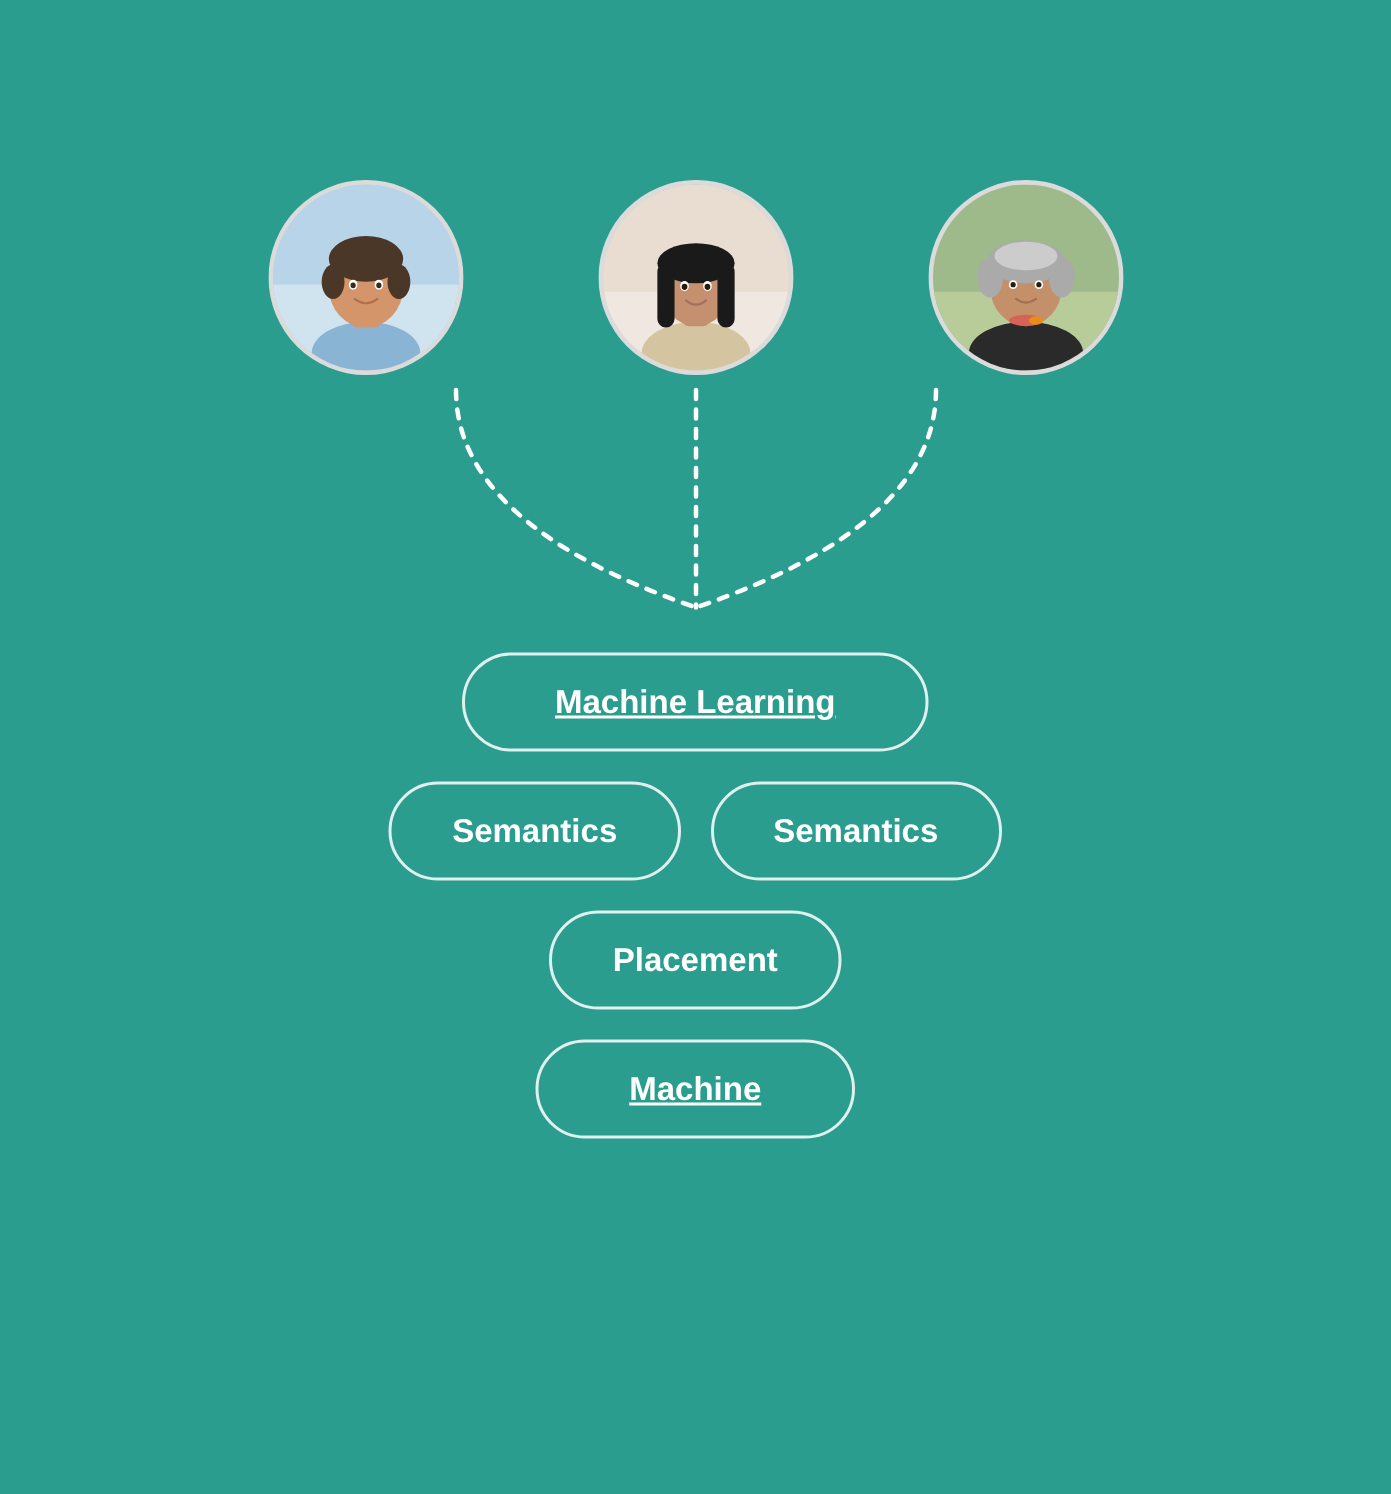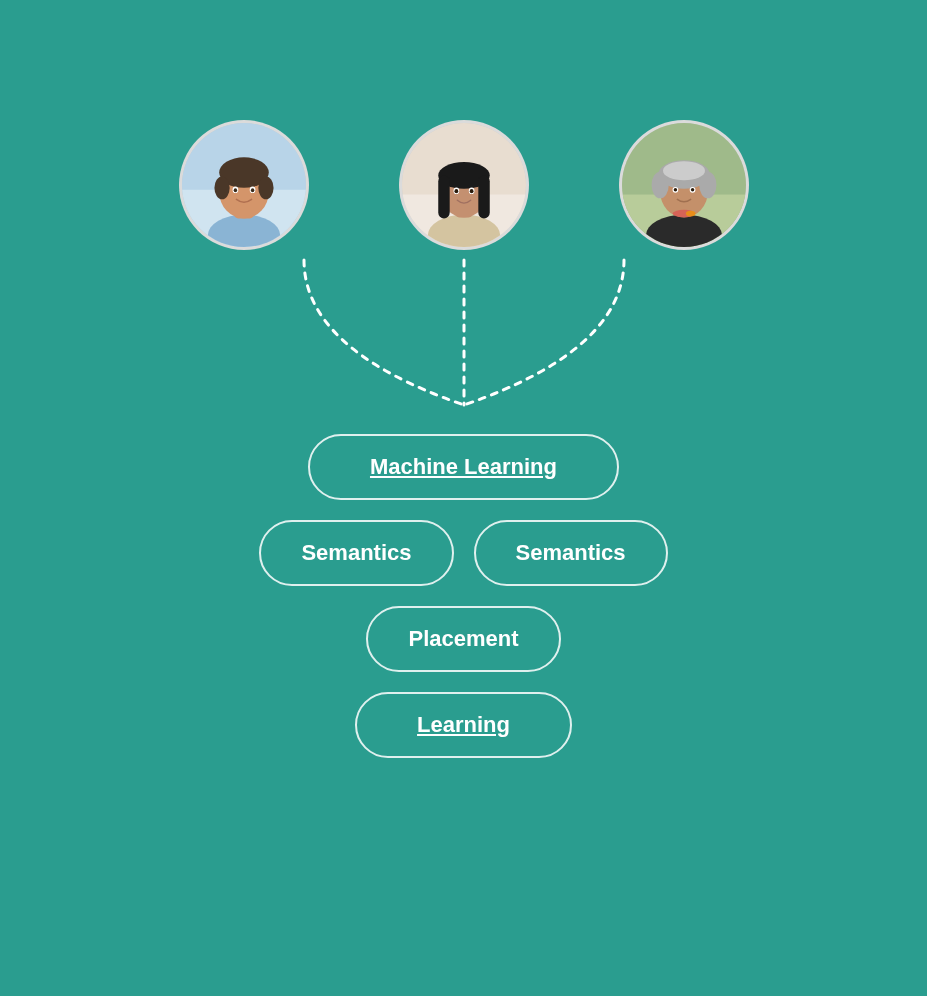--- a/index.html
+++ b/index.html
@@ -209,17 +209,17 @@
       <div class="pill">Semantics</div>
       <div class="pill">Semantics</div>
     </div>
 
 
     <div class="pills-row">
       <div class="pill">Placement</div>
     </div>
 
     <div class="pills-row">
-      <div class="pill pill-large">Learning</div>
+      <div class="pill pill-large">Machine</div>
     </div>
 
   </div>
 </div>
 
 </body></html>

